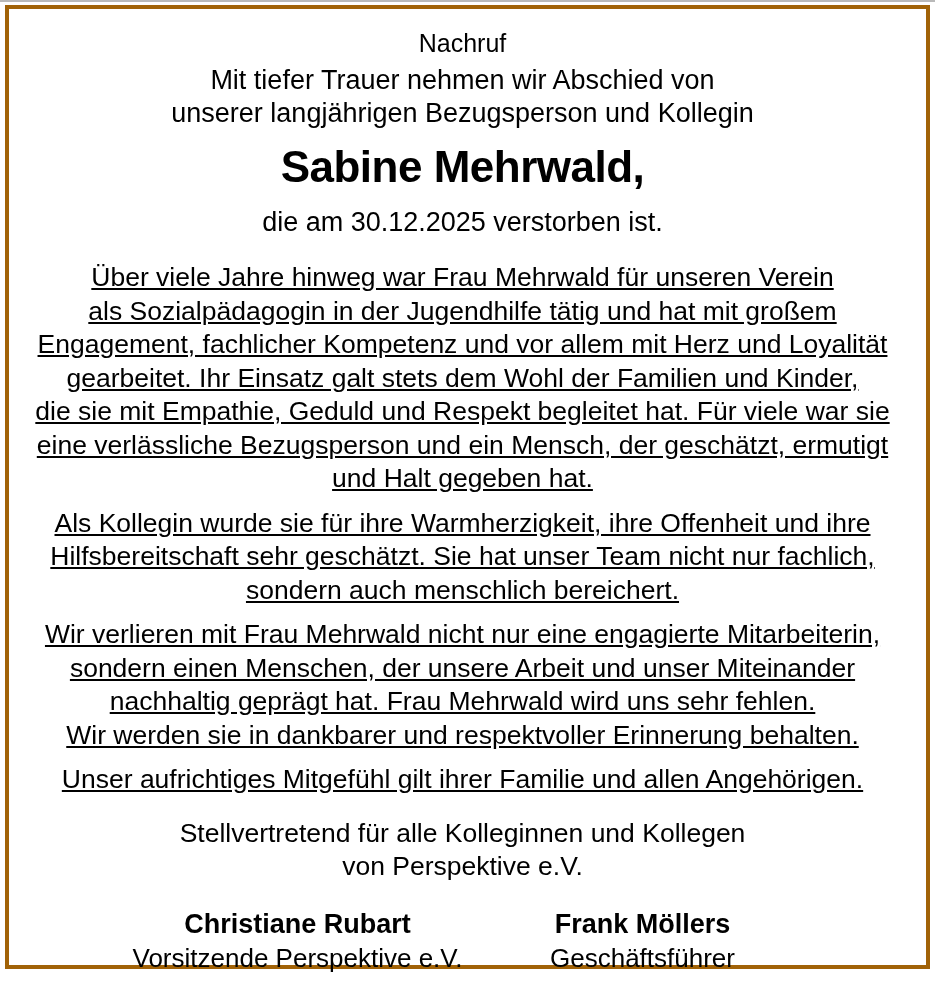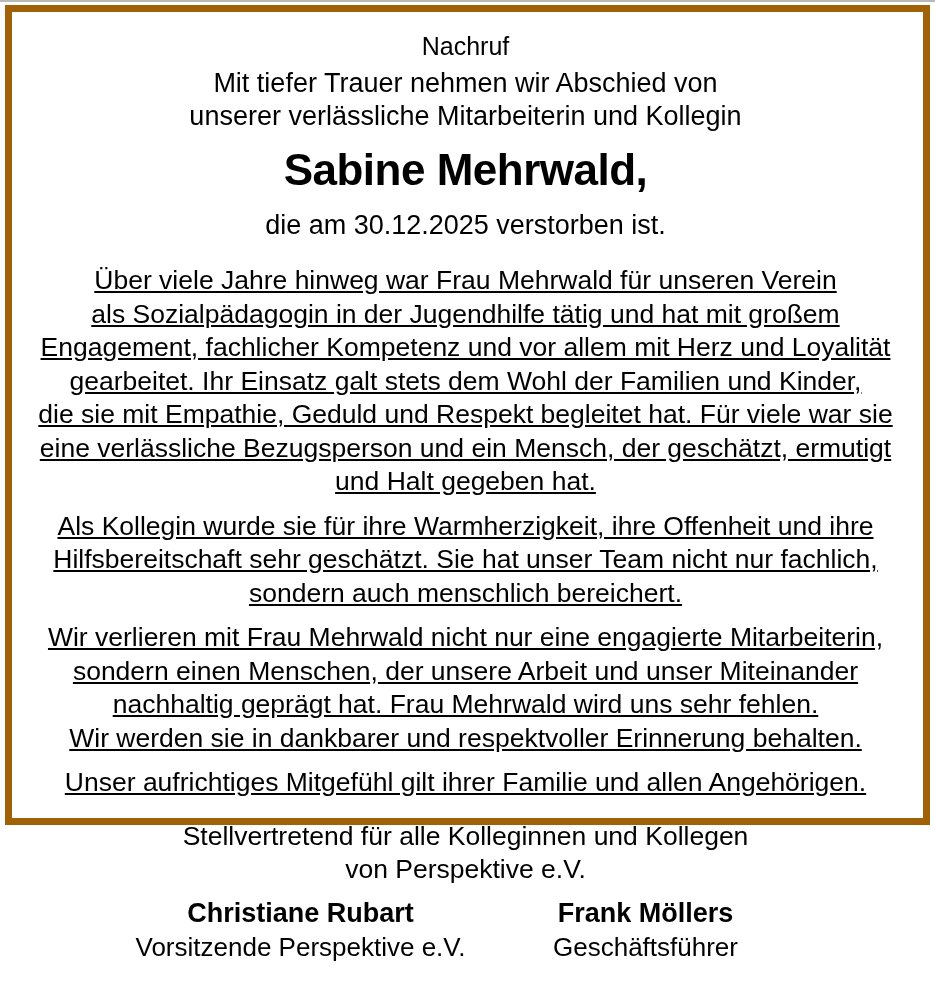--- a/index.html
+++ b/index.html
@@ -27,23 +27,23 @@
     top: 0;
     width: 935px;
     height: 2px;
     background: #b9b9b9;
   }
   .notice-frame {
     position: absolute;
     left: 5px;
     top: 5px;
     width: 925px;
-    height: 820px;
-    box-sizing: border-box;
-    border: 7px solid #a16207;
+    height: 964px;
+    box-sizing: border-box;
+    border: 4px solid #a16207;
     background: #ffffff;
   }
   .notice-inner {
     position: absolute;
     left: 0;
     top: 0;
     width: 907px;
     height: 966px;
     box-sizing: border-box;
     padding: 18px 16px 10px 16px;
@@ -99,21 +99,21 @@
   
   .attribution {
     margin-top: 20px;
     font-size: 26.5px;
     line-height: 33.5px;
     font-weight: 400;
   }
 
   
   .signatures {
-    margin-top: 9px;
+    margin-top: 23px;
     display: flex;
     justify-content: center;
     align-items: flex-start;
   }
   .sig-col {
     box-sizing: border-box;
   }
   .sig-col.left {
     width: 360px;
     text-align: center;
@@ -144,21 +144,21 @@
 
   <div class="notice-frame">
     <div class="notice-inner">
 
       <div>
         <div class="kicker">Nachruf</div>
 
         <div class="intro">
 
           <span class="line">Mit tiefer Trauer nehmen wir Abschied von</span>
-          <span class="line">unserer verlässliche Mitarbeiterin und Kollegin</span>
+          <span class="line">unserer langjährigen Bezugsperson und Kollegin</span>
         </div>
 
         <div class="deceased-name">Sabine Mehrwald,</div>
 
         <div class="death-line">die am 30.12.2025 verstorben ist.</div>
       </div>
 
       <div class="body-block">
 
         <p class="para">

